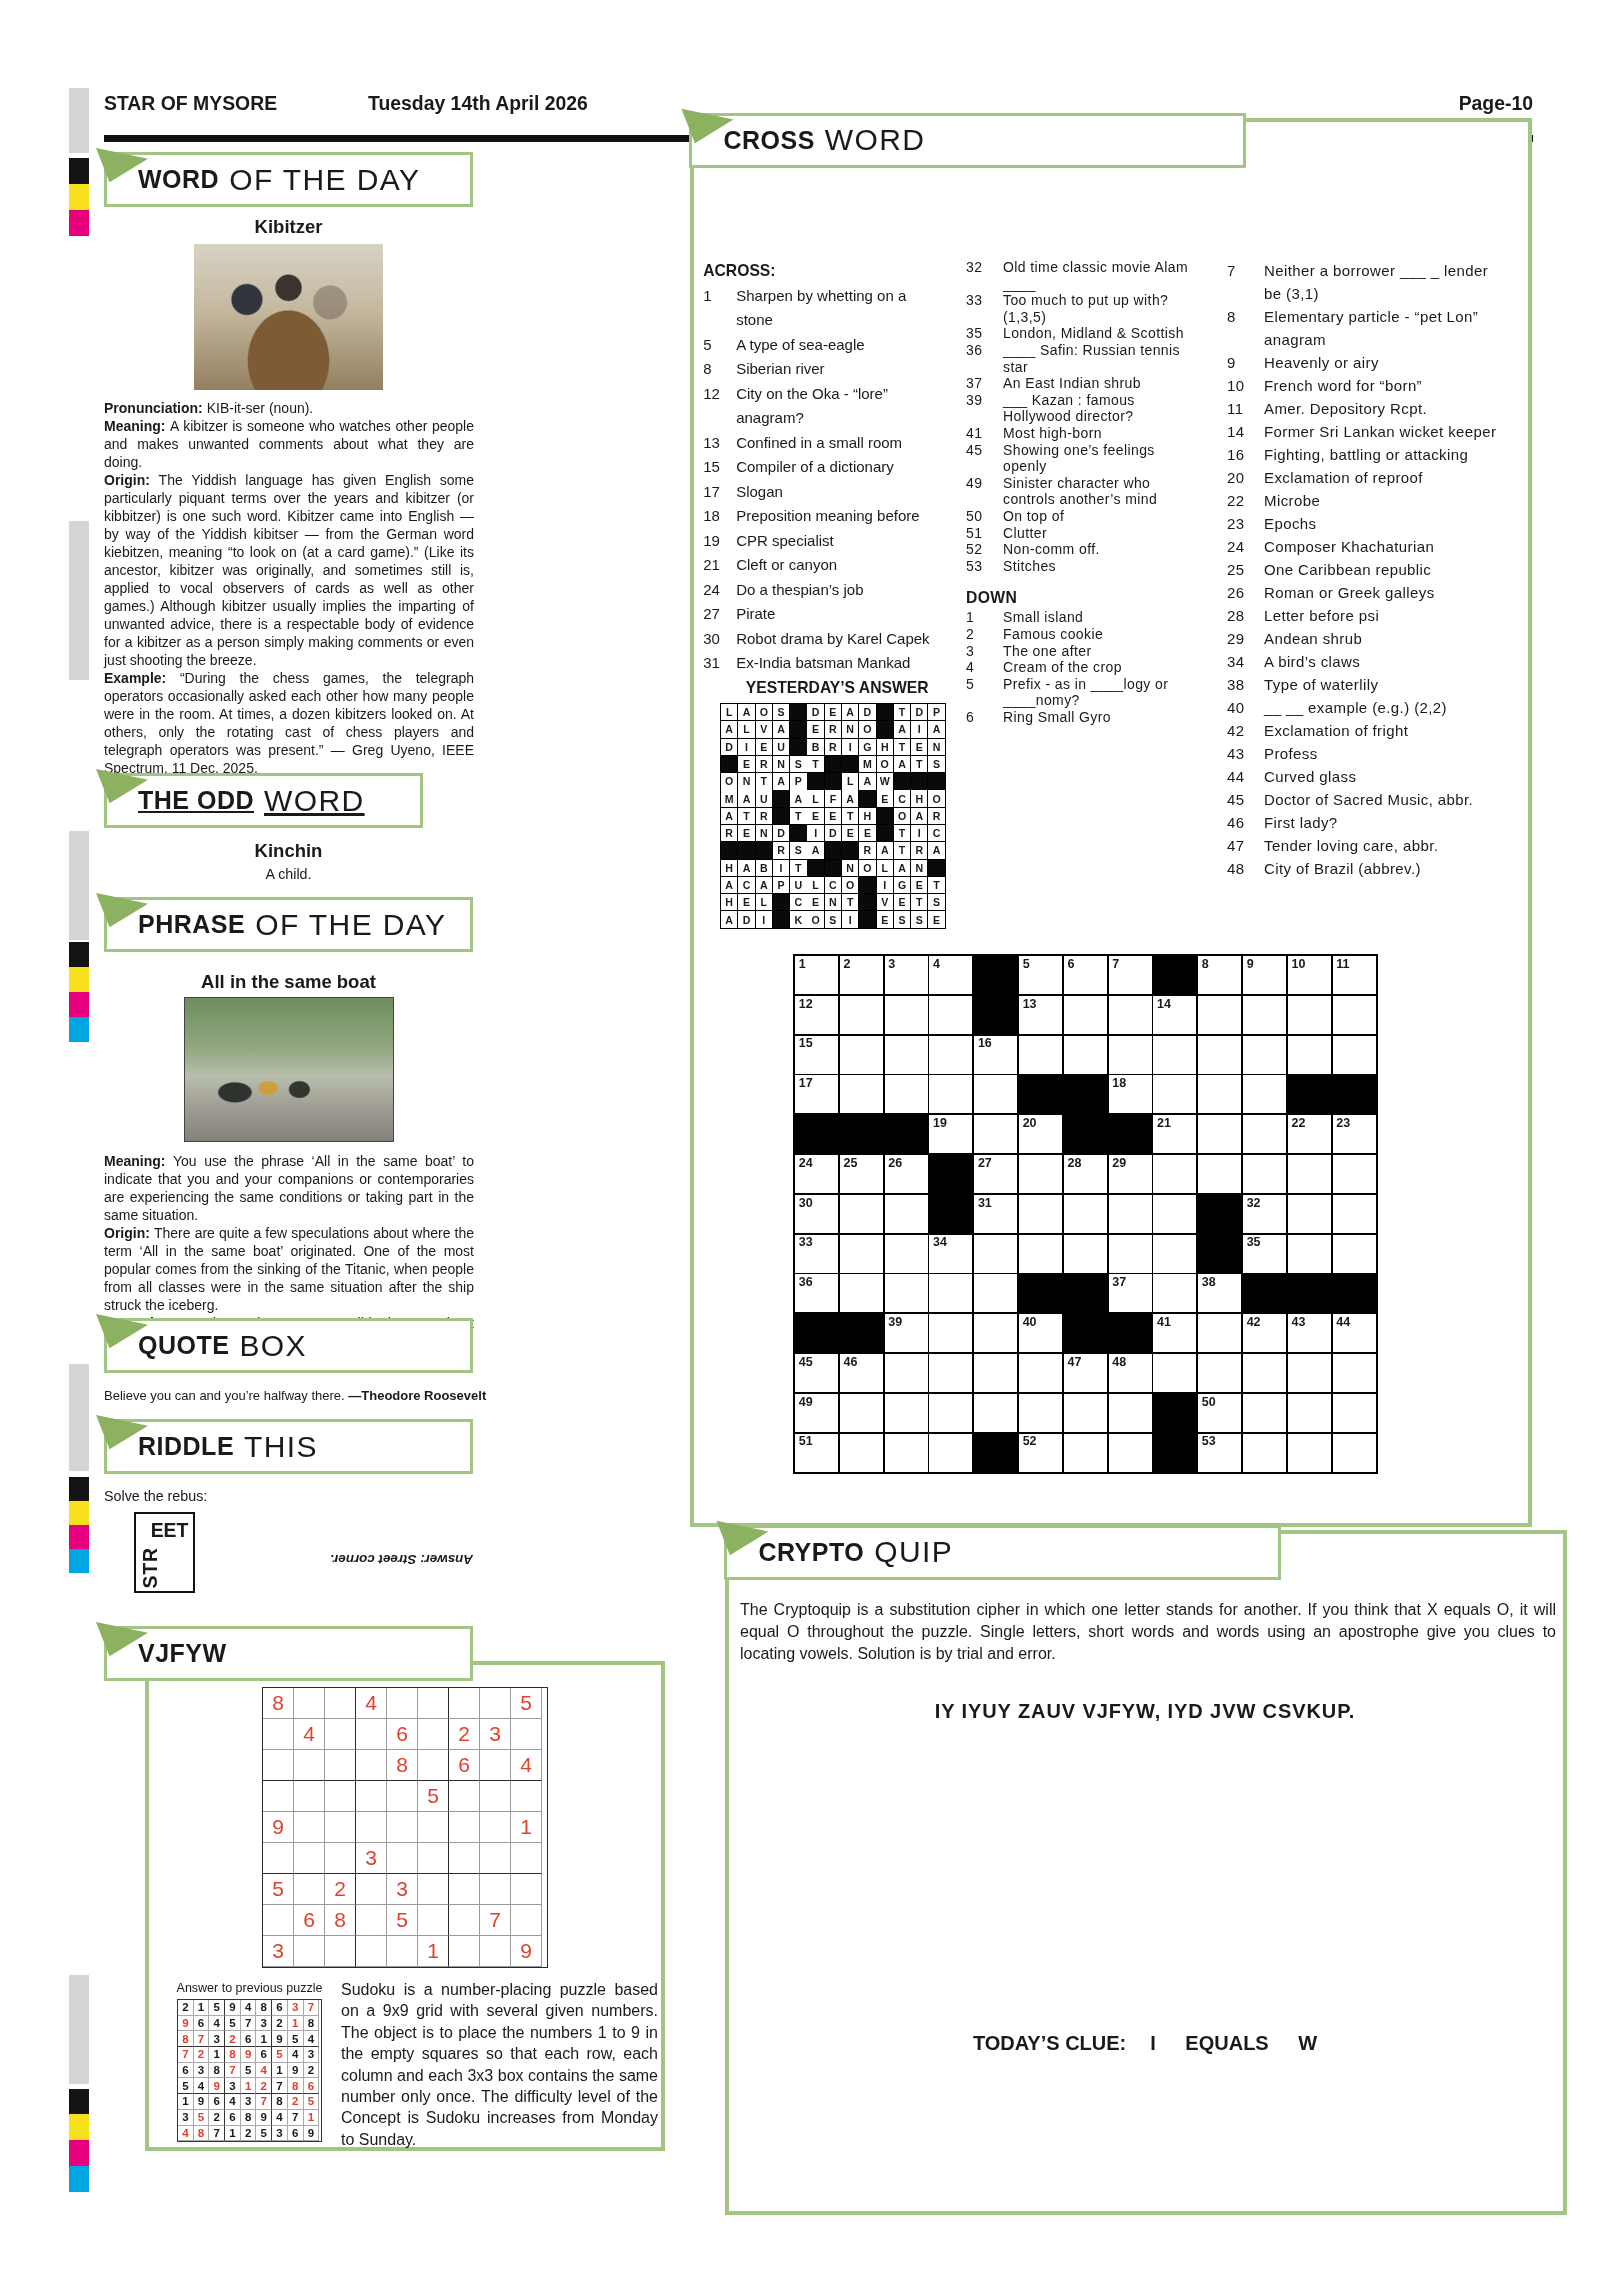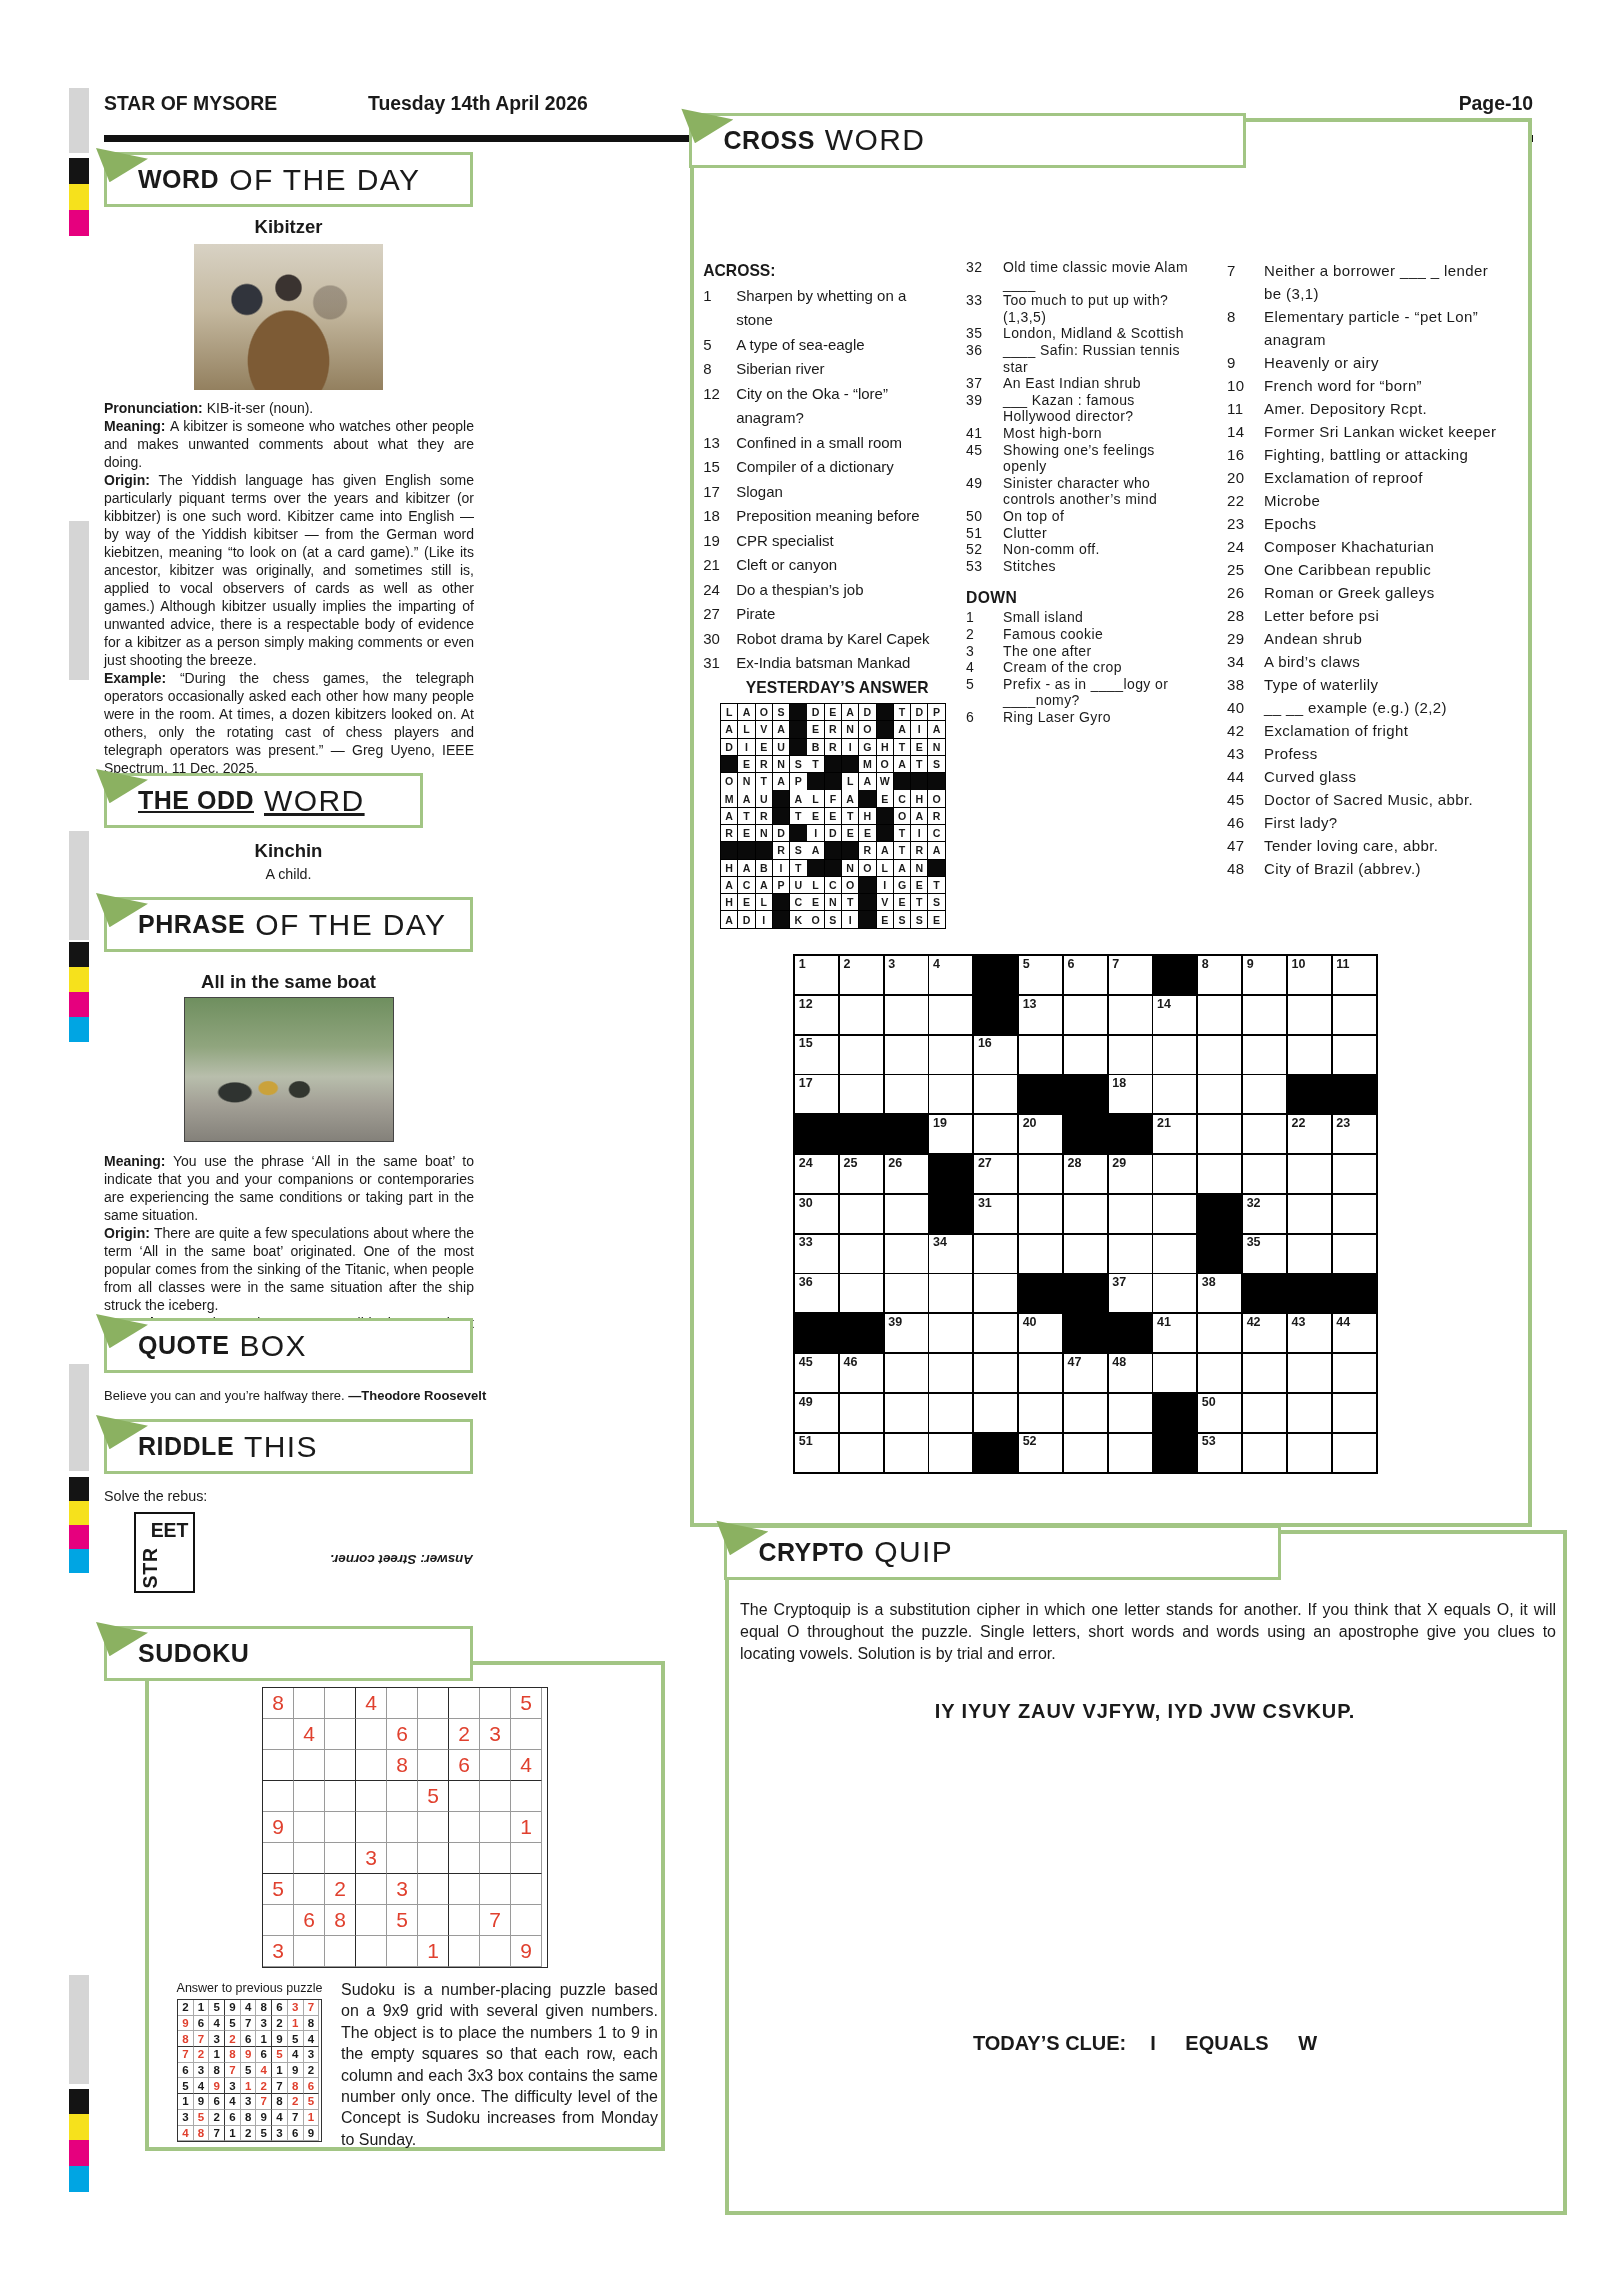--- a/index.html
+++ b/index.html
@@ -338,21 +338,21 @@
       <div class="cell">2</div>
       <div class="cell vb">5</div>
       <div class="cell">3</div>
       <div class="cell">6</div>
       <div class="cell">9</div>
     </div>
   <div class="abs" id="sudoku-desc" style="top:314px;left:192px;">Sudoku is a number-placing puzzle based on a 9x9 grid with several given numbers. The object is to place the numbers 1 to 9 in the empty squares so that each row, each column and each 3x3 box contains the same number only once. The difficulty level of the Concept is Sudoku increases from Monday to Sunday.</div>
 </div>
 <div class="abs section-head" style="top:1626px;left:104px;width:369px;">
   <span class="corner"></span>
-  <span class="head-bold">SUDOKU</span>
+  <span class="head-bold">VJFYW</span>
 </div>
 
 <div class="abs panel" style="top:118px;left:690px;width:842px;height:1409px;">
   <div class="abs section-head" style="top:-9.2px;left:-4.6px;width:557px;">
     <span class="corner"></span>
     <span class="head-bold">CROSS</span>
     <span class="head-light">WORD</span>
   </div>
   <div class="abs" id="clue-col-1" style="top:137px;left:9.2px;">
       <div class="clue-header">ACROSS:</div>
@@ -482,21 +482,21 @@
       <div class="clue">
         <span class="cnum">4</span>
         <span class="ctext">Cream of the crop</span>
       </div>
       <div class="clue">
         <span class="cnum">5</span>
         <span class="ctext">Prefix - as in ____logy or ____nomy?</span>
       </div>
       <div class="clue">
         <span class="cnum">6</span>
-        <span class="ctext">Ring Laser Gyro</span>
+        <span class="ctext">Ring Small Gyro</span>
       </div>
     </div>
   <div class="abs" id="clue-col-3" style="top:137px;left:533px;">
       <div class="clue">
         <span class="cnum">7</span>
         <span class="ctext">Neither a borrower ___ _ lender be (3,1)</span>
       </div>
       <div class="clue">
         <span class="cnum">8</span>
         <span class="ctext">Elementary particle - “pet Lon” anagram</span>

